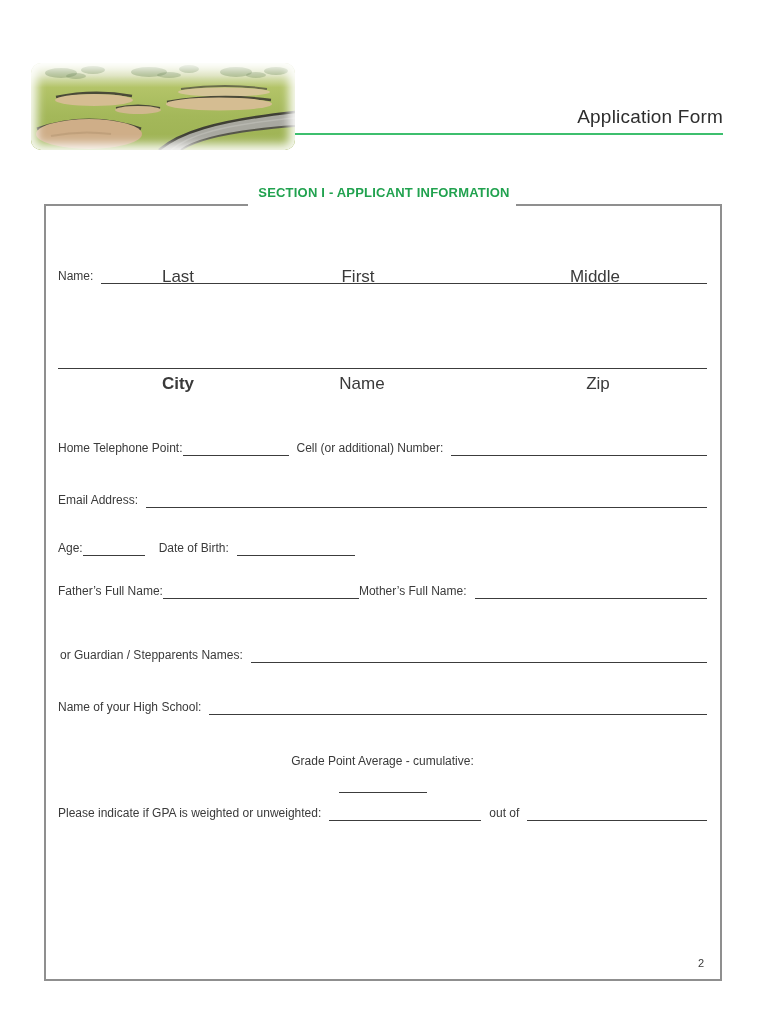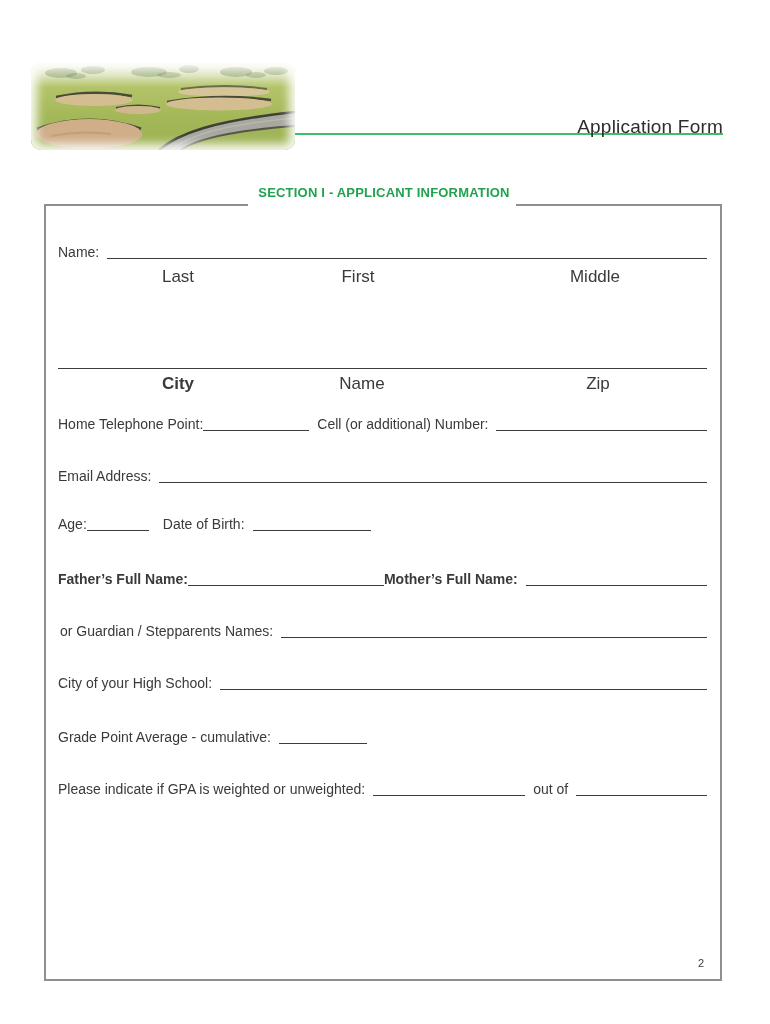--- a/index.html
+++ b/index.html
@@ -15,42 +15,42 @@
   .golf-photo svg { display:block; width:100%; height:100%; }
   .photo-fade {
     position:absolute; inset:0; border-radius:10px; pointer-events:none;
     box-shadow: inset 0 0 10px 6px rgba(255,255,255,0.9);
   }
   .header-line {
     position:absolute; left:295px; top:133px; width:428px; height:2px;
     background:#3dbf6e;
   }
   .header-title {
-    position:absolute; top:116px; right:47px;
+    position:absolute; top:106px; right:47px;
     font-size:19px; color:#2d2d2d; letter-spacing:0.2px;text-align:right;
   }
   
   .section-title {
     position:absolute; left:44px; top:185px; width:680px; text-align:center;
     font-size:13px; font-weight:bold; color:#21a24f; letter-spacing:0.2px;
   }
   
   .form-box {
     position:absolute; left:44px; top:204px; width:678px; height:777px;
     border:2px solid #8f8f8f; box-sizing:border-box; background:#fff;
   }
   .border-gap {
     position:absolute; left:248px; top:201px; width:268px; height:6px;
     background:#ffffff;
   }
   
   .row {
     position:absolute; left:12px; right:13px;
-    display:flex; align-items:flex-start;
-    font-size:14px; line-height:17px; white-space:nowrap;
+    display:flex; align-items:center;
+    font-size:12px; line-height:17px; white-space:nowrap;margin-top:24px;
   }
   .lbl { flex:0 0 auto; }
   .fill-line {
     border-bottom:1.5px solid #3c3c3c; height:14px; flex:1 1 auto;
     min-width:10px;
   }
   .fill-line.fixed { flex:0 0 auto; }
   .gap8  { flex:0 0 8px; }
   .gap14 { flex:0 0 14px; }
   .full-rule {
@@ -158,41 +158,41 @@
 
     <div class="row" style="top:310px;">
       <span class="lbl">Age:</span>
       <span class="fill-line fixed" style="width:62px;"></span>
       <span class="gap14"></span>
       <span class="lbl">Date of Birth:</span>
       <span class="gap8"></span>
       <span class="fill-line fixed" style="width:118px;"></span>
     </div>
 
-    <div class="row" style="top:365px;font-weight:bold;">
+    <div class="row" style="top:353px;">
       <span class="lbl">Father’s Full Name:</span>
       <span class="fill-line fixed" style="width:196px;"></span>
       <span class="lbl">Mother’s Full Name:</span>
       <span class="gap8"></span>
       <span class="fill-line"></span>
     </div>
 
     <div class="row" style="top:417px; left:14px;">
       <span class="lbl">or Guardian / Stepparents Names:</span>
       <span class="gap8"></span>
       <span class="fill-line"></span>
     </div>
 
     <div class="row" style="top:469px;">
-      <span class="lbl">City of your High School:</span>
-      <span class="gap8"></span>
-      <span class="fill-line"></span>
-    </div>
-
-    <div class="row" style="top:523px;">
+      <span class="lbl">Name of your High School:</span>
+      <span class="gap8"></span>
+      <span class="fill-line"></span>
+    </div>
+
+    <div class="row" style="top:523px;flex-direction:column;">
       <span class="lbl">Grade Point Average - cumulative:</span>
       <span class="gap8"></span>
       <span class="fill-line fixed" style="width:88px;"></span>
     </div>
 
     <div class="row" style="top:575px;">
       <span class="lbl">Please indicate if GPA is weighted or unweighted:</span>
       <span class="gap8"></span>
       <span class="fill-line fixed" style="width:152px;"></span>
       <span class="gap8"></span>

